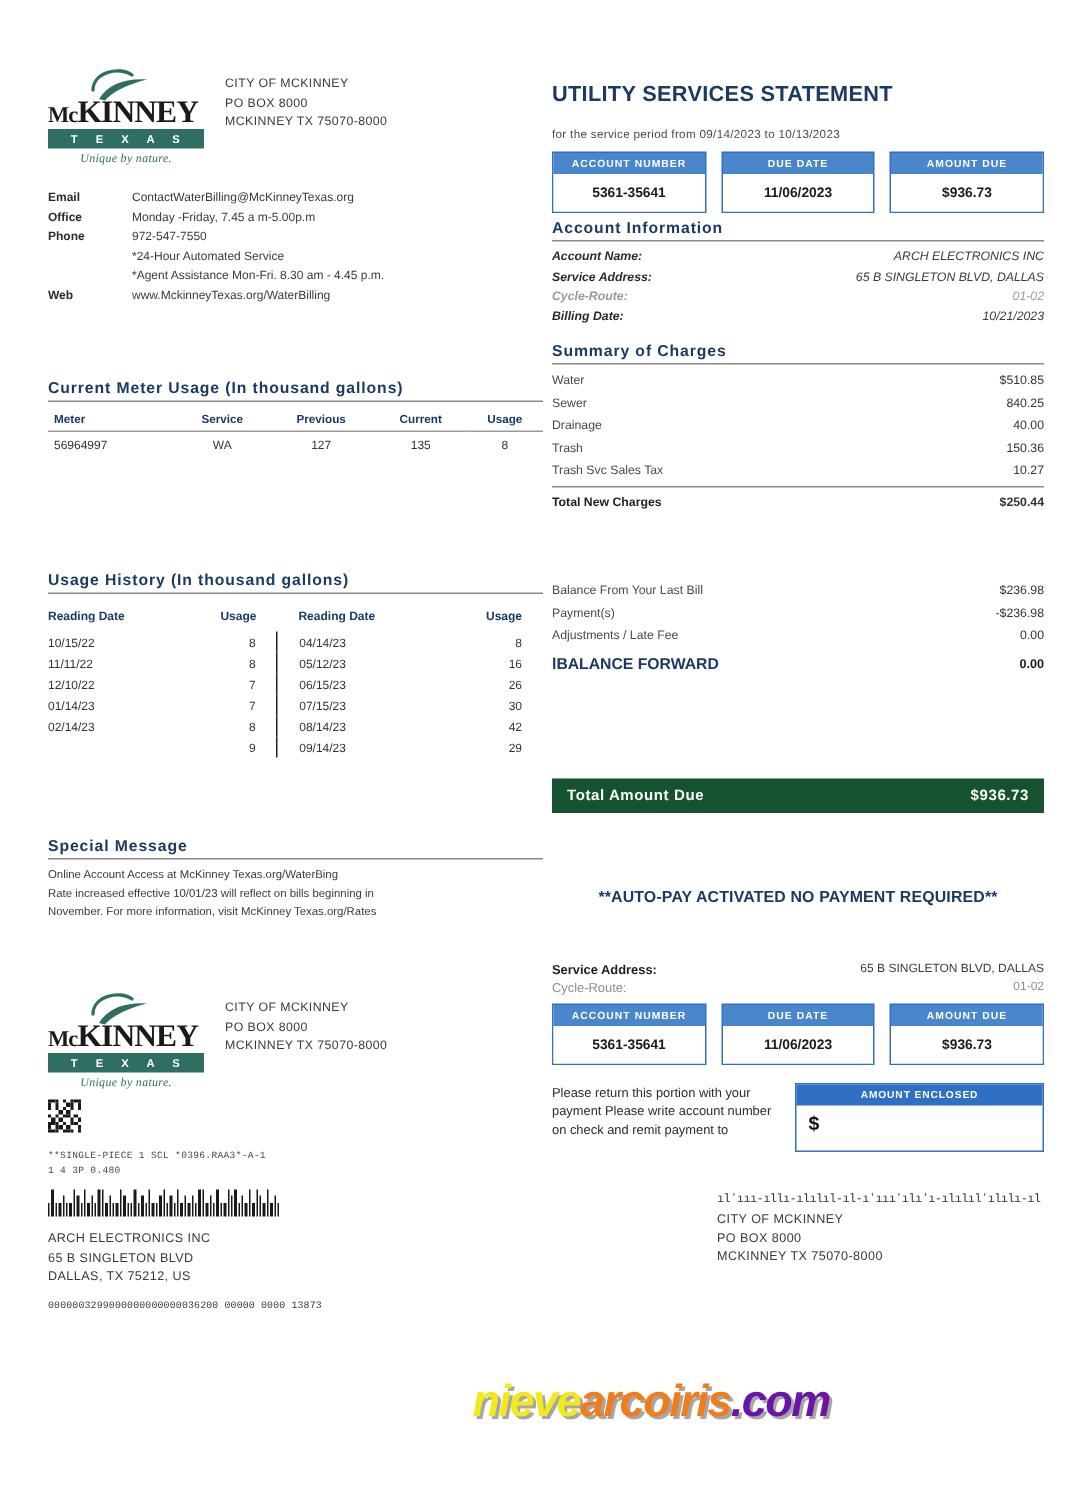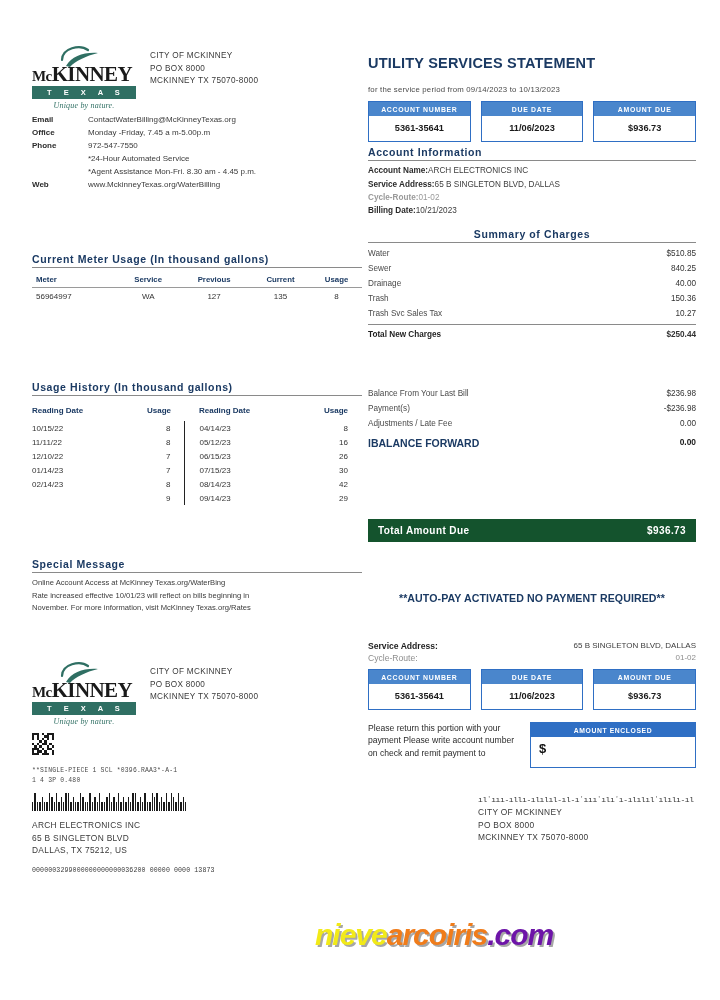--- a/index.html
+++ b/index.html
@@ -39,21 +39,21 @@
     letter-spacing: 5px; text-align: center; padding: 2px 0 2px 4px; margin-top: 1px;
   }
   .logo-tag {
     font-family: "Liberation Serif", serif;
     font-style: italic; font-size: 8px; color: #2f6f63;
     text-align: center; margin-top: 2px; letter-spacing: .2px;
   }
   .addr-lines { font-size: 8.2px; line-height: 1.55; color: #3a3a3a; letter-spacing: .3px; padding-top: 8px; }
 
   
-  .contact { margin-top: 4px; font-size: 8px; line-height: 1.62; }
+  .contact { margin-top: 16px; font-size: 8px; line-height: 1.62; }
   .contact-row { display: flex; }
   .contact-row .k { width: 56px; font-weight: bold; color: #2b2b2b; flex: 0 0 56px; }
   .contact-row .v { color: #3a3a3a; }
 
   
   table { border-collapse: collapse; width: 100%; }
   .meter-tbl { margin-top: 4px; font-size: 8px; }
   .meter-tbl th {
     font-weight: bold; color: #1b3a63; font-size: 7.8px;
     padding: 3px 0 3px 0; border-bottom: 1px solid #9a9a9a; text-align: center;
@@ -81,21 +81,21 @@
   .boxcell { flex: 1; border: 1px solid #2f6fc4; }
   .boxcell .hd {
     background: #4a86cc; color: #ffffff; font-size: 6.9px; font-weight: bold;
     letter-spacing: .7px; text-align: center; padding: 3.5px 0;
   }
   .boxcell .bd {
     font-size: 9.2px; font-weight: bold; color: #1a1a1a;
     text-align: center; padding: 7px 0 8px; background: #fff;
   }
 
-  .kv { display: flex; justify-content: flex-start; font-size: 8.2px; padding: 2.2px 0; }
+  .kv { display: flex; justify-content: space-between; font-size: 8.2px; padding: 2.2px 0; font-style: italic; }
   .kv .k { font-weight: bold; color: #2b2b2b; }
   .kv .v { color: #3c3c3c; }
   .kv.muted .k, .kv.muted .v { color: #9a9a9a; font-weight: bold; }
   .kv.muted .v { font-weight: normal; }
 
   .chg { display: flex; justify-content: space-between; font-size: 8.2px; padding: 3px 0; color: #4a4a4a; }
   .chg .v { color: #333; }
   .chg.total {
     font-weight: bold; color: #1f1f1f; border-top: 1.2px solid #8a8a8a;
     margin-top: 3px; padding-top: 5px;
@@ -508,21 +508,21 @@
         <span class="k">Cycle-Route:</span>
         <span class="v">01-02</span>
       </div>
       <div class="kv">
         <span class="k">Billing Date:</span>
         <span class="v">10/21/2023</span>
       </div>
     </div>
   </div>
 
-  <div class="col-right" style="top:228px;text-align:center;">
+  <div class="col-right" style="top:228px;">
     <div class="sec-title">Summary  of Charges</div>
     <div style="padding-top:3px">
       <div class="chg">
         <span>Water</span>
         <span class="v">$510.85</span>
       </div>
       <div class="chg">
         <span>Sewer</span>
         <span class="v">840.25</span>
       </div>

